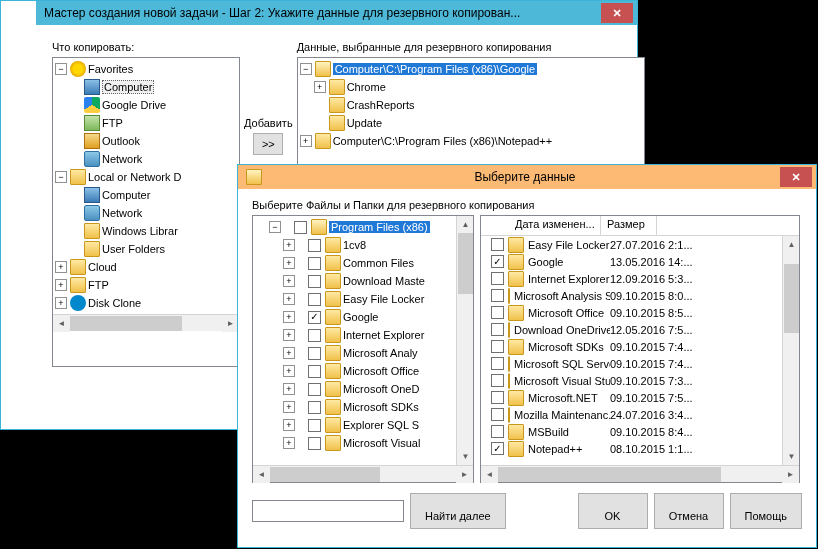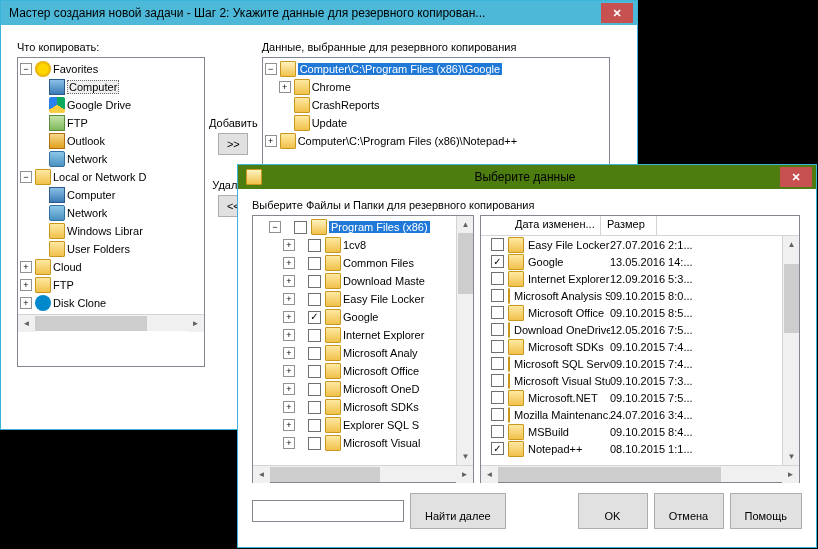--- a/index.html
+++ b/index.html
@@ -1,25 +1,25 @@
 <!DOCTYPE html>
 <html><head>
   <meta charset="utf-8">
   <style>
     * { box-sizing: border-box; margin: 0; padding: 0; font-family: "Segoe UI", Tahoma, sans-serif; font-size: 11px; }
     body { width: 818px; height: 549px; background: #000; position: relative; overflow: hidden; }
     
     .window { position: absolute; background: #fff; border: 1px solid #3ab5d9; }
     .titlebar { background: #4db8d8; height: 24px; display: flex; align-items: center; padding: 0 4px; }
-    .titlebar-second { background: #4d7c0f; }
+    .titlebar-second { background: #fdba74; }
     .title-text { flex: 1; color: #000; font-size: 12px; padding-left: 4px; white-space: nowrap; overflow: hidden; text-overflow: ellipsis;}
     .title-text-second { text-align: center; color: #000; font-size: 12px; }
     .close-btn { width: 32px; height: 20px; background: #c75050; color: #fff; display: flex; align-items: center; justify-content: center; cursor: pointer; font-weight: bold; font-size: 10px; }
     
-    .win1 { left: 0; top: 0; width: 638px; height: 430px; }
+    .win1 { left: 0; top: 0; width: 638px; height: 430px; padding-left: 35px; }
     .win1-content { padding: 16px; }
     .section-label { font-size: 11px; margin-bottom: 4px; }
     .columns { display: flex; gap: 4px; }
     .tree-panel { border: 1px solid #828790; background: #fff; overflow: hidden; }
     .tree-left { width: 188px; height: 310px; }
     .tree-right { width: 348px; height: 120px; }
     .mid-col { display: flex; flex-direction: column; align-items: center; gap: 4px; padding-top: 76px; }
     .mid-label { font-size: 11px; }
     .small-btn { width: 30px; height: 22px; border: 1px solid #adadad; background: #e1e1e1; cursor: pointer; font-size: 11px; }
     

